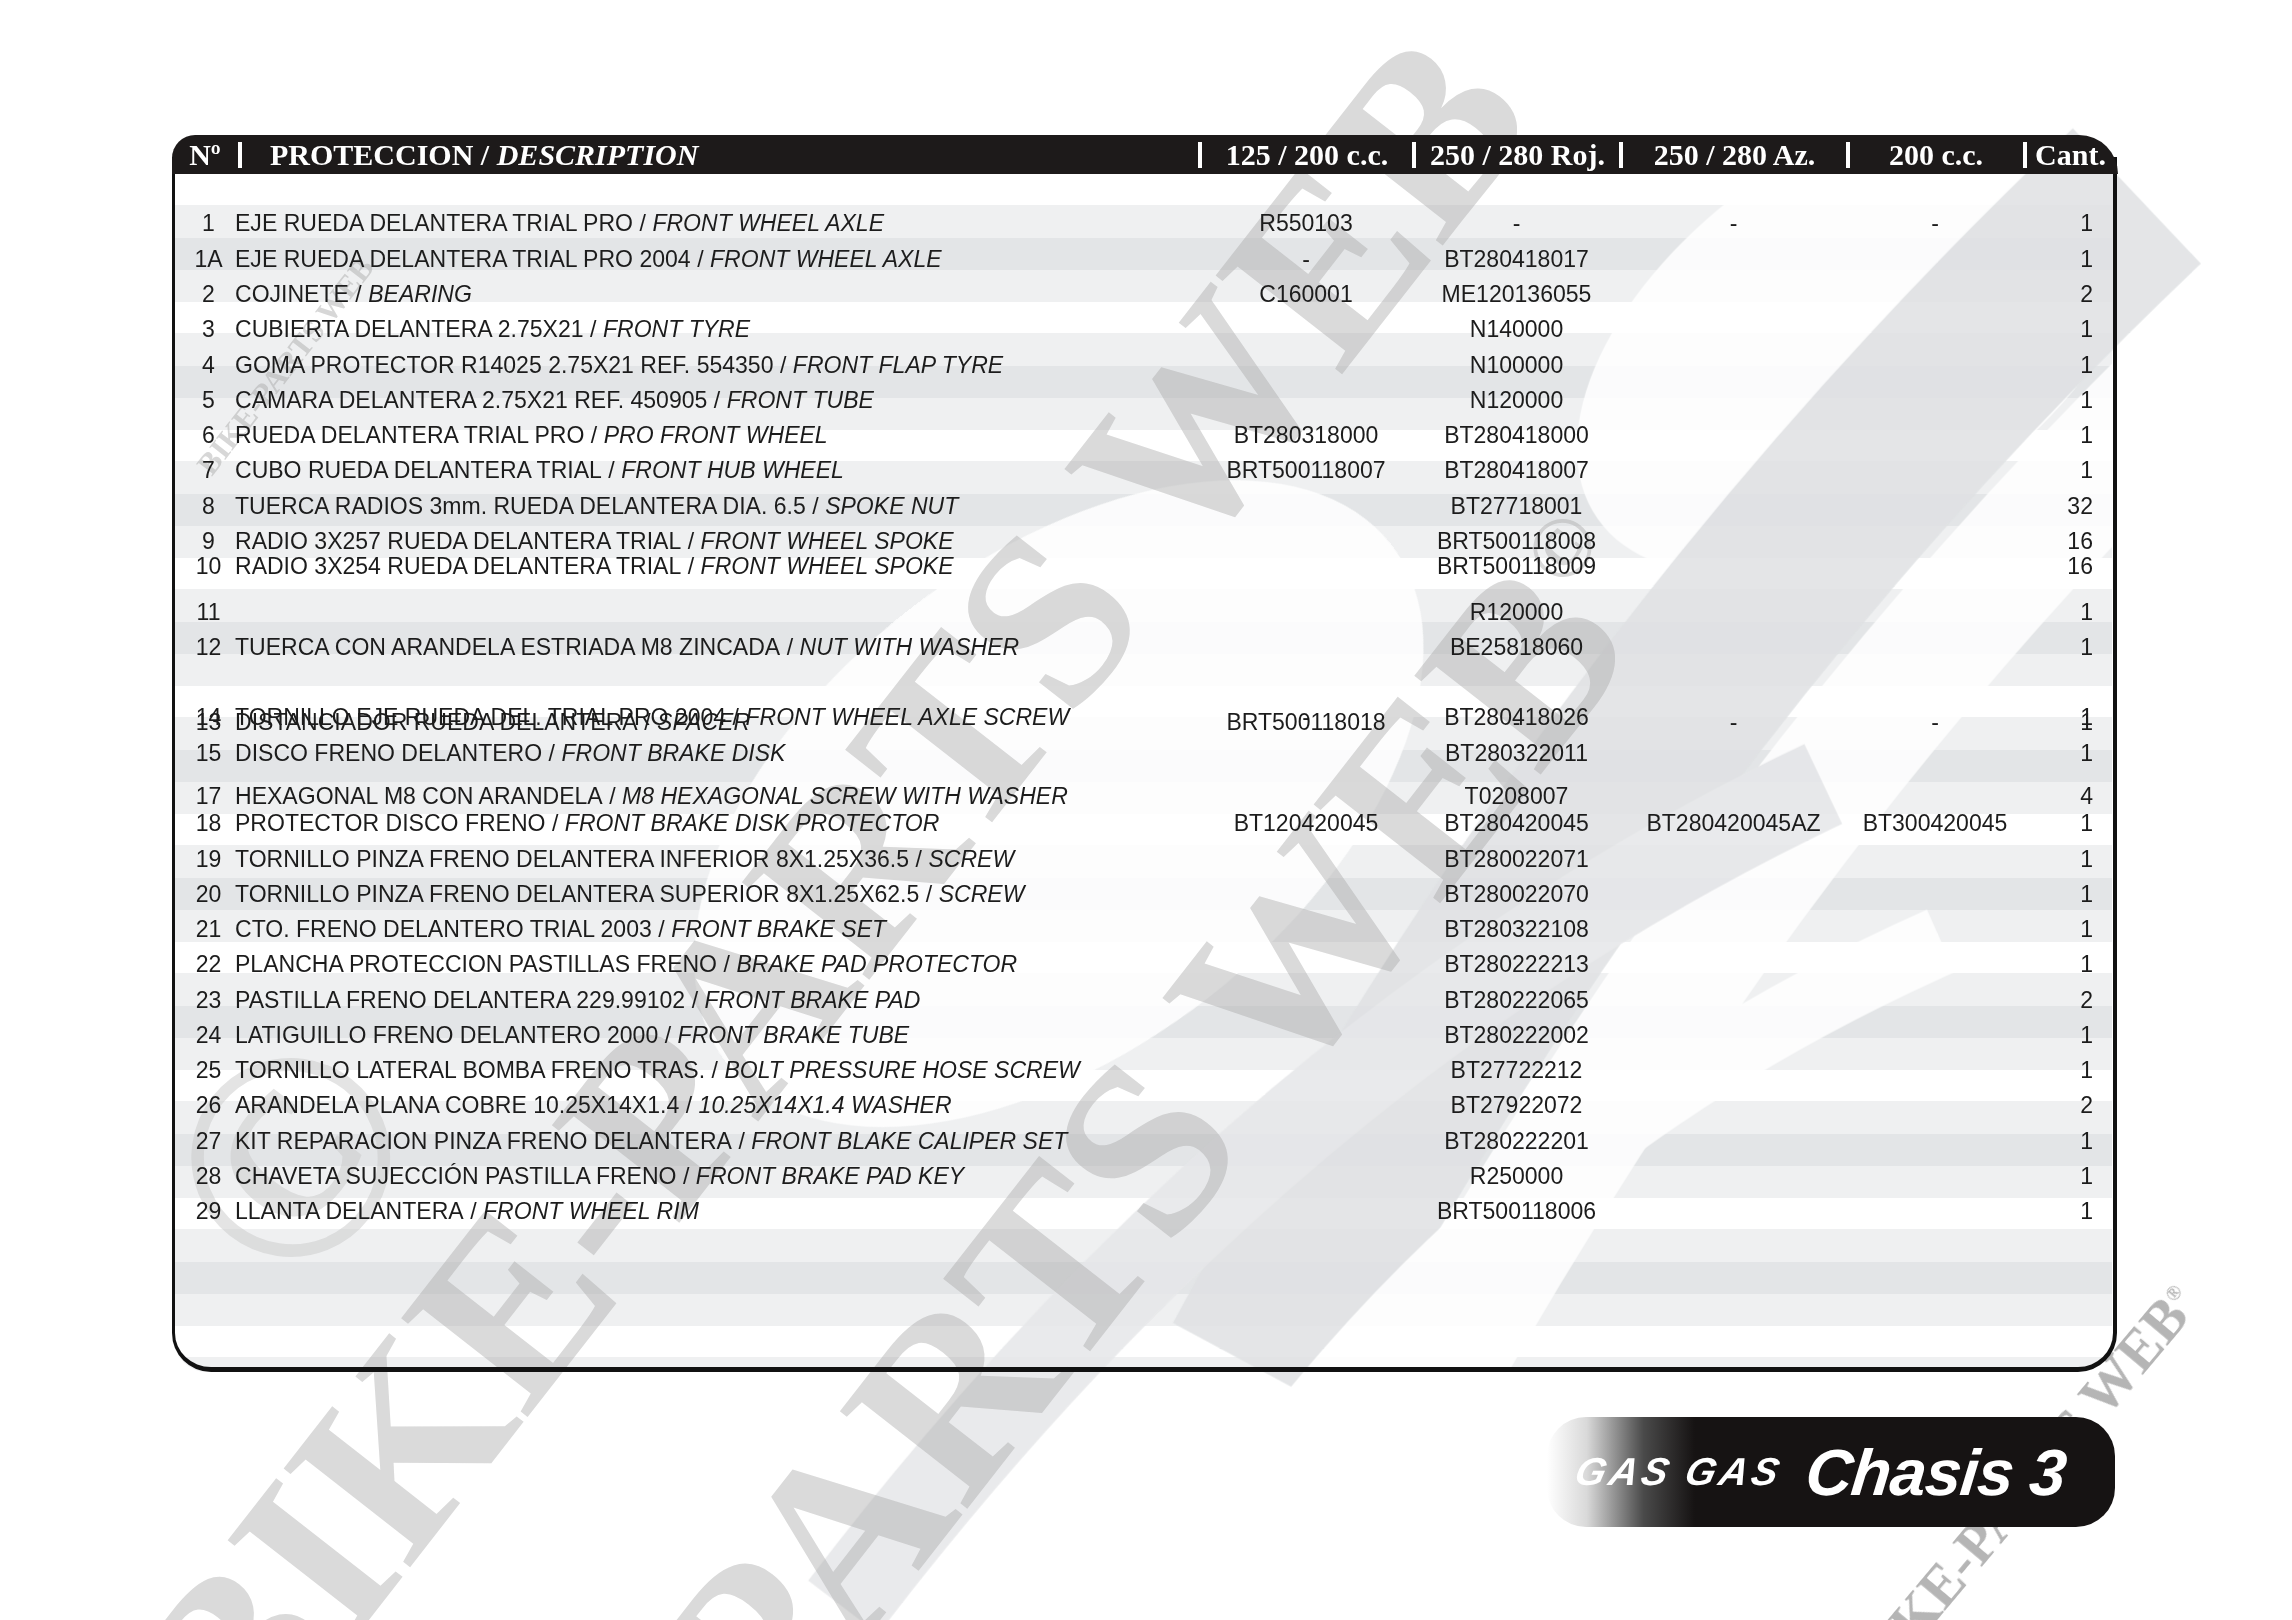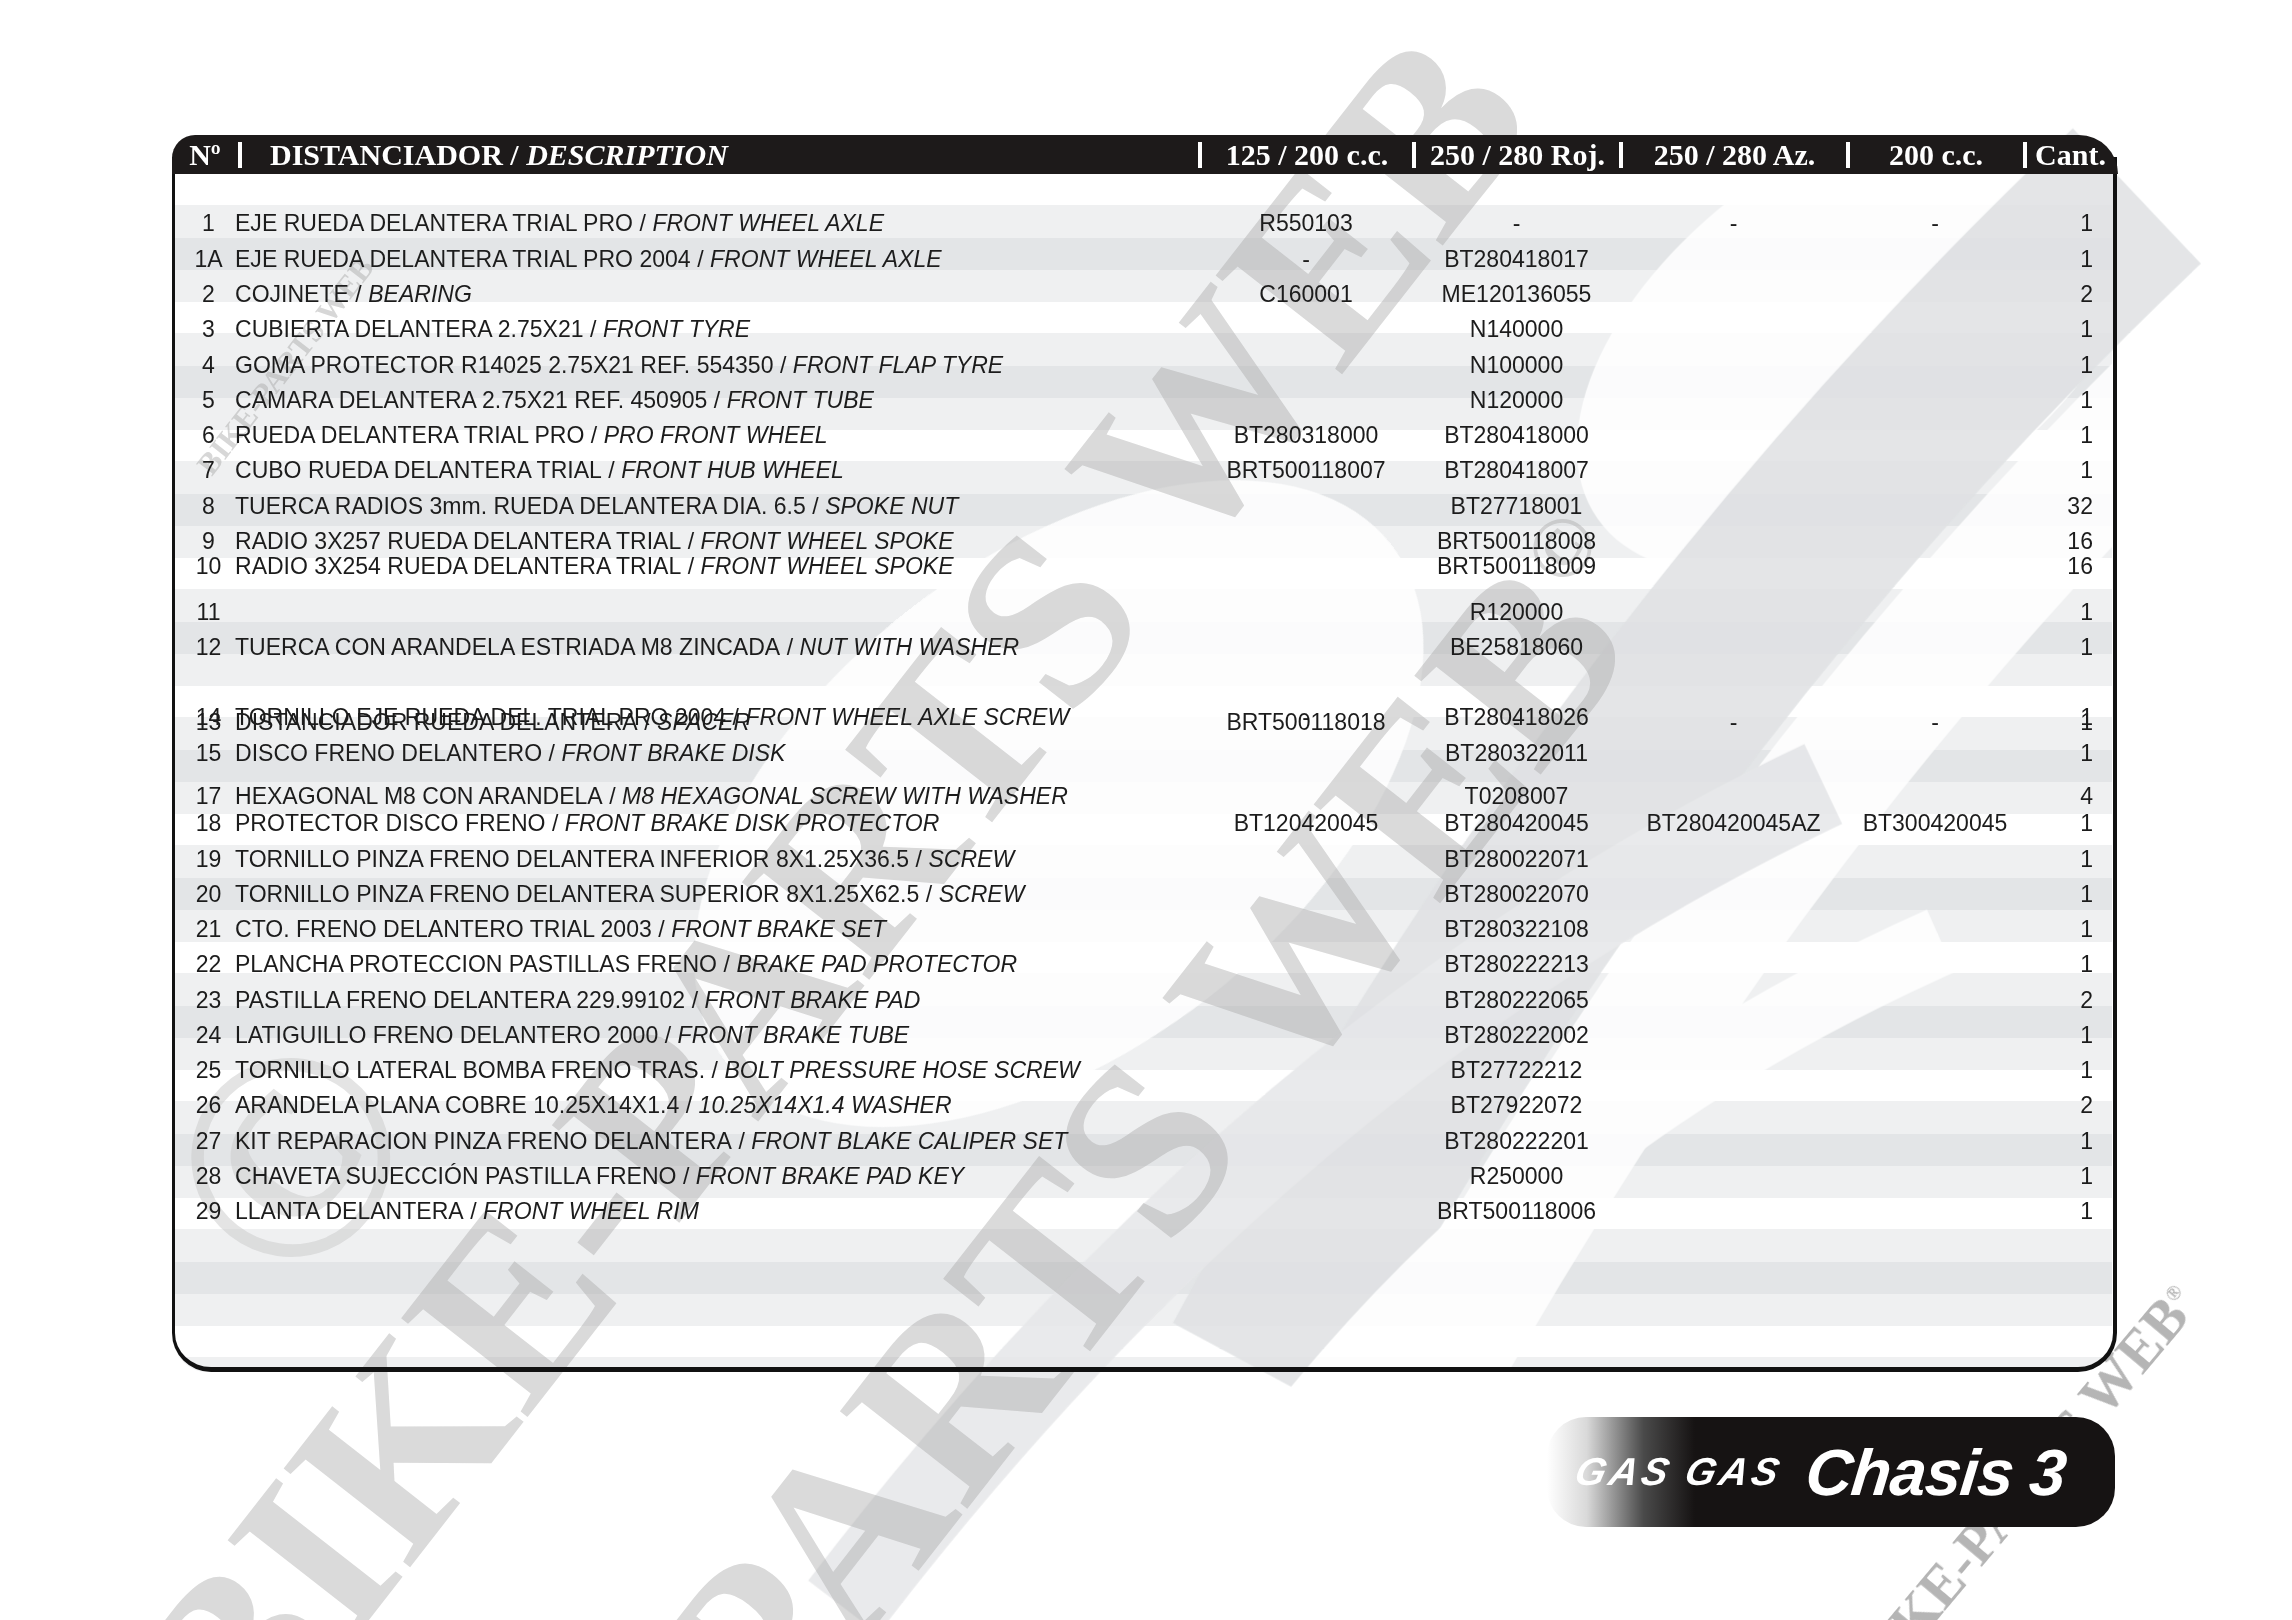--- a/index.html
+++ b/index.html
@@ -91,21 +91,21 @@
   <div class="wm wm-c"><span>BIKE-PARTS WEB</span><span class="reg">®</span></div>
   <div class="wm wm-d"><span>BIKE-PARTS WEB</span></div>
   <div class="wm wm-e"><span>©</span></div>
 
   <div class="table-bg"></div>
 
   <div class="thead">
     <div class="hc hc-num">Nº</div>
     <div class="hsep" style="left:66px"></div>
     <div class="hc hc-desc">
-      <span>DISTANCIADOR</span>
+      <span>PROTECCION</span>
       <span>/</span>
       <span class="it">DESCRIPTION</span>
     </div>
     <div class="hsep" style="left:1026px"></div>
     <div class="hc hc1">125 / 200 c.c.</div>
     <div class="hsep" style="left:1240px"></div>
     <div class="hc hc2">250 / 280 Roj.</div>
     <div class="hsep" style="left:1447px"></div>
     <div class="hc hc3">250 / 280 Az.</div>
     <div class="hsep" style="left:1674px"></div>

